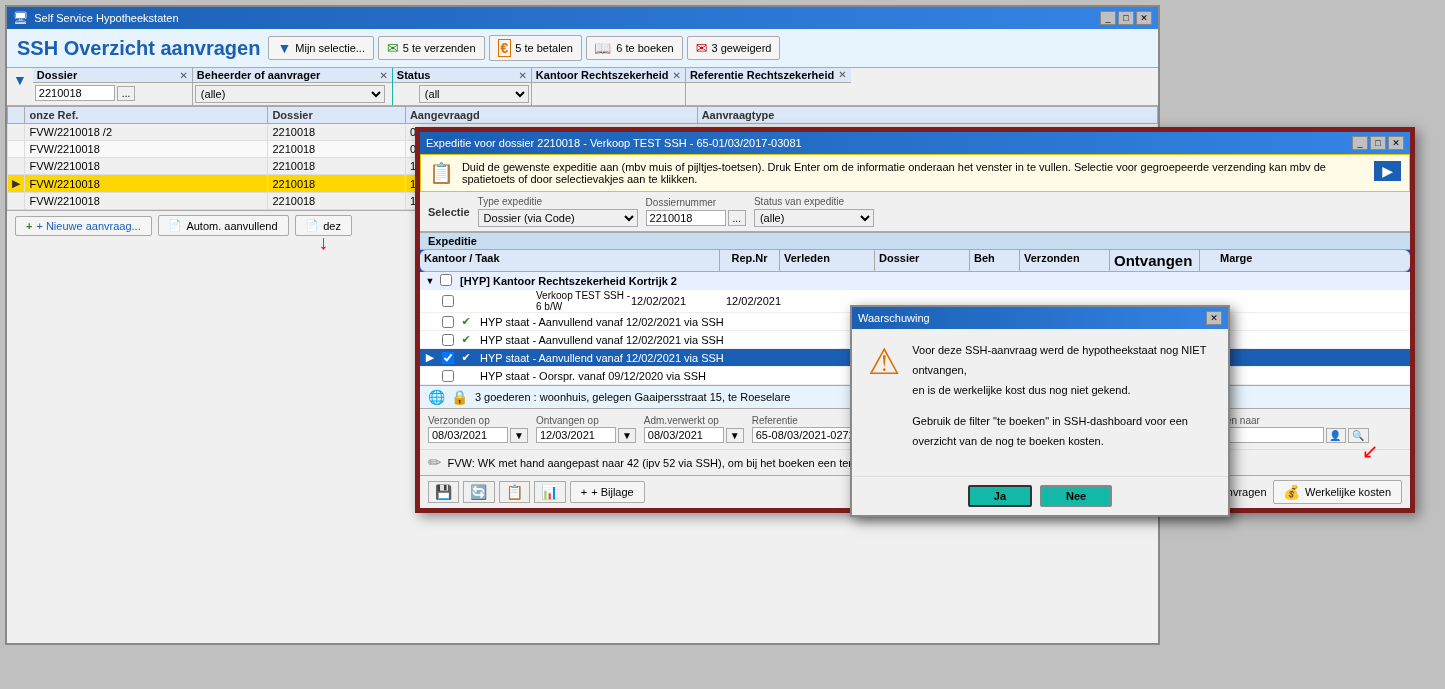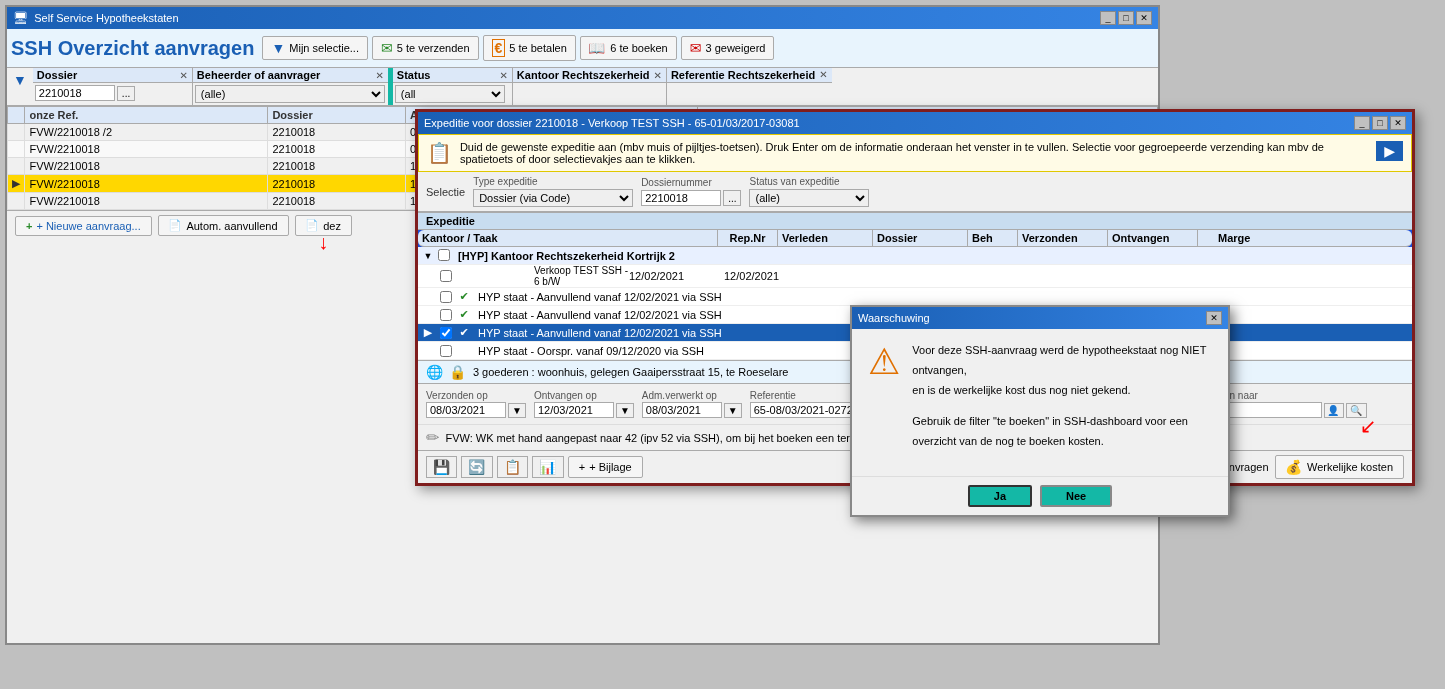--- a/index.html
+++ b/index.html
@@ -6,21 +6,21 @@
     body { background: #c0c0c0; overflow: hidden; }
 
     
     .main-window { width: 1155px; height: 640px; background: #f0f0f0; border: 2px solid #888; position: absolute; top: 5px; left: 5px; }
     .title-bar { background: linear-gradient(to right, #1a5fb4, #3584e4); color: white; padding: 3px 6px; display: flex; align-items: center; justify-content: space-between; height: 22px; }
     .title-bar-left { display: flex; align-items: center; gap: 6px; font-size: 11px; }
     .title-bar-controls { display: flex; gap: 2px; }
     .title-bar-btn { width: 16px; height: 14px; background: #c0c0c0; border: 1px solid #888; font-size: 9px; cursor: pointer; display: flex; align-items: center; justify-content: center; color: black; }
 
     
-    .app-header { background: #e8f4fd; border-bottom: 1px solid #aaa; padding: 6px 4px; display: flex; align-items: center; gap: 8px; }
+    .app-header { background: #e8f4fd; border-bottom: 1px solid #aaa; padding: 6px 10px; display: flex; align-items: center; gap: 8px; }
     .app-title { font-size: 22px; font-weight: bold; color: #1a5fb4; }
 
     
     .toolbar { display: flex; gap: 4px; align-items: center; }
     .toolbar-btn { background: #f5f5f5; border: 1px solid #aaa; padding: 3px 8px; cursor: pointer; display: flex; align-items: center; gap: 4px; font-size: 11px; border-radius: 2px; }
     .toolbar-btn .icon { font-size: 14px; }
     .toolbar-btn.blue-icon .icon { color: #1a5fb4; }
     .toolbar-btn.green-icon .icon { color: #2a8a2a; }
     .toolbar-btn.orange-icon .icon { color: #e07000; }
     .toolbar-btn.red-icon .icon { color: #c00; }
@@ -33,26 +33,26 @@
     .main-table th { background: #dce8f8; border: 1px solid #aaa; padding: 2px 4px; text-align: left; font-weight: bold; color: #333; white-space: nowrap; }
     .main-table td { border: 1px solid #ddd; padding: 2px 4px; white-space: nowrap; }
     .main-table tr:nth-child(even) { background: #f9f9f9; }
     .main-table tr.selected { background: #ffd700 !important; }
 
     
     .bottom-bar { background: #f0f0f0; border-top: 1px solid #aaa; padding: 4px 8px; display: flex; gap: 6px; align-items: center; }
     .action-btn { background: #f5f5f5; border: 1px solid #aaa; padding: 3px 10px; cursor: pointer; display: flex; align-items: center; gap: 4px; font-size: 11px; border-radius: 2px; }
 
     
-    .exp-dialog { position: absolute; top: 109px; left: 415px; width: 1000px; background: #1d4ed8; border: 3px solid #7f1d1d; box-shadow: 4px 4px 12px rgba(0,0,0,0.4); z-index: 10; }
+    .exp-dialog { position: absolute; top: 127px; left: 415px; width: 1000px; background: #1d4ed8; border: 5px solid #7f1d1d; box-shadow: 4px 4px 12px rgba(0,0,0,0.4); z-index: 10; }
     .exp-title-bar { background: linear-gradient(to right, #1a5fb4, #3584e4); color: white; padding: 3px 6px; display: flex; align-items: center; justify-content: space-between; height: 22px; font-size: 11px; }
     .exp-info-bar { background: #fffbe6; border: 1px solid #e0c800; padding: 6px 8px; display: flex; align-items: flex-start; gap: 8px; font-size: 11px; }
 
     .exp-selection-row { background: #f0f0f0; padding: 4px 8px; display: flex; align-items: center; gap: 8px; border-bottom: 1px solid #aaa; }
-    .label-text { font-size: 11px; color: #333; font-weight: normal; }
+    .label-text { font-size: 11px; color: #333; font-weight: bold; }
     .field-group { display: flex; flex-direction: column; gap: 2px; }
     .field-label { font-size: 10px; color: #555; }
 
     .exp-section-label { background: #c8ddf0; padding: 2px 8px; font-weight: bold; font-size: 11px; border-top: 1px solid #aaa; border-bottom: 1px solid #aaa; }
 
     
     .exp-list-header { display: flex; background: #dce8f8; border-bottom: 1px solid #aaa; }
     .form-field { display: flex; flex-direction: column; gap: 1px; }
     .form-field label { font-size: 10px; color: #555; }
     .form-field input { font-size: 11px; border: 1px solid #aaa; padding: 1px 3px; }
@@ -116,38 +116,38 @@
     <div style="display:flex; flex-direction:column; border-right:1px solid #aaa; min-width:160px;">
       <div style="background:#dce8f8; padding:1px 4px; display:flex; align-items:center; justify-content:space-between; border-bottom:1px solid #aaa;">
         <span style="font-size:11px; font-weight:bold;">Dossier</span>
         <span class="close-x">✕</span>
       </div>
       <div style="display:flex; align-items:center; gap:2px; padding:2px;">
         <input type="text" value="2210018" style="width: 80px;">
         <button style="padding:1px 4px; border:1px solid #aaa; background:#f0f0f0; font-size:10px;">...</button>
       </div>
     </div>
-    <div style="display:flex; flex-direction:column; border-right:5px solid #14b8a6; min-width:200px;">
+    <div style="display:flex; flex-direction:column; border-right:1px solid #14b8a6; min-width:200px;">
       <div style="background:#dce8f8; padding:1px 4px; display:flex; align-items:center; justify-content:space-between; border-bottom:1px solid #aaa;">
         <span style="font-size:11px; font-weight:bold;">Beheerder of aanvrager</span>
         <span class="close-x">✕</span>
       </div>
       <div style="padding:2px;">
         <select style="width:190px;">
           <option>(alle)</option>
         </select>
       </div>
     </div>
     <div style="display:flex; flex-direction:column; border-right:1px solid #aaa; min-width:120px;">
       <div style="background:#dce8f8; padding:1px 4px; display:flex; align-items:center; justify-content:space-between; border-bottom:1px solid #aaa;">
         <span style="font-size:11px; font-weight:bold;">Status</span>
         <span class="close-x">✕</span>
       </div>
       <div style="padding:2px;">
-        <select style="width:110px;">
+        <select style="width:110px;margin-left:24px;">
           <option>(all</option>
         </select>
       </div>
     </div>
     <div style="display:flex; flex-direction:column; border-right:1px solid #aaa; min-width:150px;">
       <div style="background:#dce8f8; padding:1px 4px; display:flex; align-items:center; justify-content:space-between; border-bottom:1px solid #aaa;">
         <span style="font-size:11px; font-weight:bold;">Kantoor Rechtszekerheid</span>
         <span class="close-x">✕</span>
       </div>
       <div style="padding:2px; height:22px;"></div>
@@ -287,21 +287,21 @@
 
   <div class="exp-section-label">Expeditie</div>
 
   <div class="exp-list-header" style="display:flex; background:#dce8f8; border-bottom:1px solid #aaa;border-radius:6px;">
     <div style="width:300px; padding:2px 4px; border-right:1px solid #aaa; font-weight:bold; font-size:11px;">Kantoor / Taak</div>
     <div style="width:60px; padding:2px 4px; border-right:1px solid #aaa; font-weight:bold; font-size:11px; text-align:center;">Rep.Nr</div>
     <div style="width:95px; padding:2px 4px; border-right:1px solid #aaa; font-weight:bold; font-size:11px;">Verleden</div>
     <div style="width:95px; padding:2px 4px; border-right:1px solid #aaa; font-weight:bold; font-size:11px;">Dossier</div>
     <div style="width:50px; padding:2px 4px; border-right:1px solid #aaa; font-weight:bold; font-size:11px;">Beh</div>
     <div style="width:90px; padding:2px 4px; border-right:1px solid #aaa; font-weight:bold; font-size:11px;">Verzonden</div>
-    <div style="width:90px; padding:2px 4px; border-right:1px solid #aaa; font-weight:bold; font-size:11px;">Ontvangen</div>
+    <div style="width:90px; padding:2px 4px; border-right:1px solid #aaa; font-weight:bold; font-size:15px;">Ontvangen</div>
     <div style="width:60px; padding:2px 4px; font-weight:bold; font-size:11px;margin-left:16px;">Marge</div>
   </div>
 
   <div style="border-bottom:1px solid #aaa; background:white;">
 
     <div style="display:flex; align-items:center; background:#e8f0ff; border-bottom:1px solid #eee; min-height:18px;">
       <div style="width:20px; display:flex; align-items:center; justify-content:center;">
         <span style="font-size:9px;">▼</span>
       </div>
       <div style="width:16px;">

